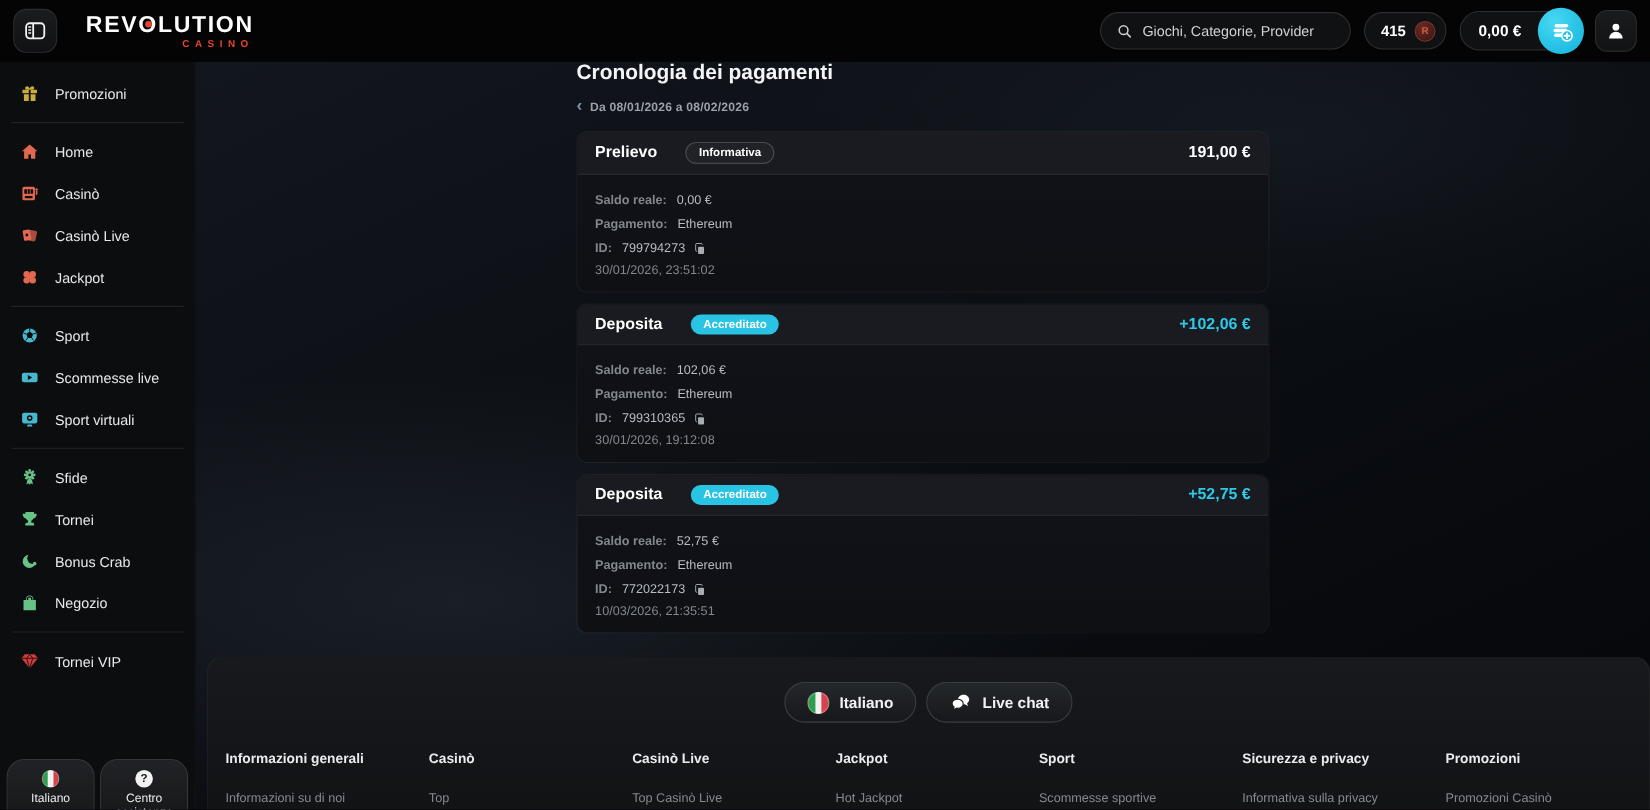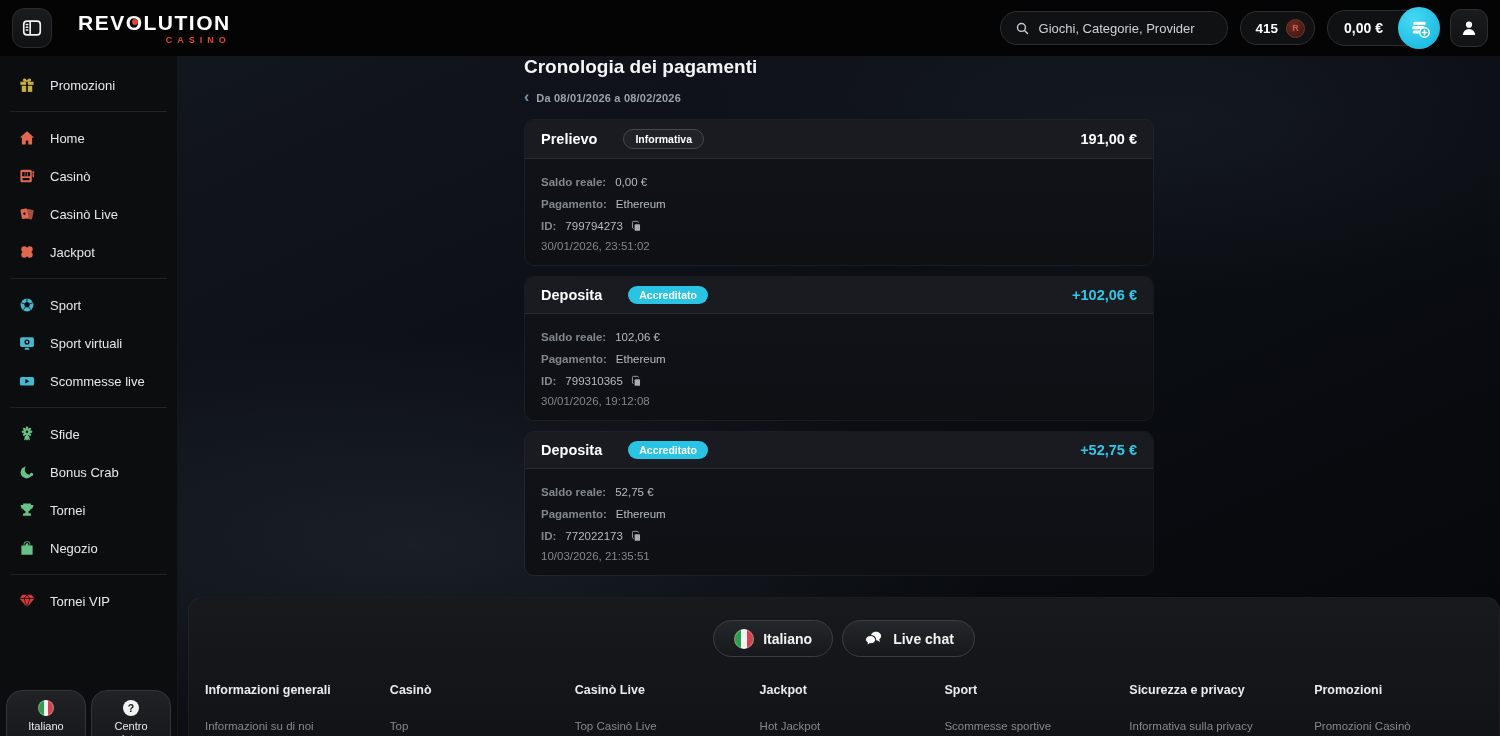--- a/index.html
+++ b/index.html
@@ -225,36 +225,36 @@
             <g stroke="#0c0d0f" stroke-width="1.1">
               <path d="M12 7.2V3.4M16.1 10.2l3.6-1.2M14.5 15l2.2 3M9.5 15l-2.2 3M7.9 10.2L4.3 9"></path>
             </g>
           </svg>
       </span>
       <span class="s-lbl">Sport</span>
     </div>
     <div class="s-item">
       <span class="s-ico c-teal">
         <svg viewBox="0 0 24 24">
+            <rect x="2.5" y="6.5" width="19" height="11.5" rx="2.5"></rect>
+            <path d="M9.8 9.2l5.2 3.05-5.2 3.05z" fill="#0c0d0f"></path>
+          </svg>
+      </span>
+      <span class="s-lbl">Scommesse live</span>
+    </div>
+    <div class="s-item">
+      <span class="s-ico c-teal">
+        <svg viewBox="0 0 24 24">
             <rect x="2.8" y="4.2" width="18.4" height="13" rx="2.2"></rect>
             <circle cx="12" cy="10.7" r="3.4" fill="#0c0d0f"></circle>
             <circle cx="12" cy="10.7" r="1.6"></circle>
             <path d="M8.5 21h7l-1.2-2.6h-4.6z"></path>
           </svg>
       </span>
       <span class="s-lbl">Sport virtuali</span>
-    </div>
-    <div class="s-item">
-      <span class="s-ico c-teal">
-        <svg viewBox="0 0 24 24">
-            <rect x="2.5" y="6.5" width="19" height="11.5" rx="2.5"></rect>
-            <path d="M9.8 9.2l5.2 3.05-5.2 3.05z" fill="#0c0d0f"></path>
-          </svg>
-      </span>
-      <span class="s-lbl">Scommesse live</span>
     </div>
     <div class="s-div"></div>
     <div class="s-item">
       <span class="s-ico c-green">
         <svg viewBox="0 0 24 24">
             <circle cx="12" cy="9" r="4.6"></circle>
             <g>
               <circle cx="17.5" cy="9" r="1.6"></circle>
               <circle cx="15.9" cy="12.9" r="1.6"></circle>
               <circle cx="12" cy="14.5" r="1.6"></circle>
@@ -266,34 +266,34 @@
             </g>
             <circle cx="12" cy="9" r="1.7" fill="#0c0d0f"></circle>
             <path d="M9.3 14.5l-1.3 6 2.6-1.5 1.4 2 1.4-2 2.6 1.5-1.3-6z"></path>
           </svg>
       </span>
       <span class="s-lbl">Sfide</span>
     </div>
     <div class="s-item">
       <span class="s-ico c-green">
         <svg viewBox="0 0 24 24">
+            <path d="M6.8 3.4h10.4v1.9h3.4c-.1 3.1-1.7 5.3-4 5.9-.6 1.3-1.5 2.2-2.6 2.6v2.6h2.7l1 3.2H6.3l1-3.2H10v-2.6c-1.1-.4-2-1.3-2.6-2.6-2.3-.6-3.9-2.8-4-5.9h3.4z"></path>
+          </svg>
+      </span>
+      <span class="s-lbl">Tornei</span>
+    </div>
+    <div class="s-item">
+      <span class="s-ico c-green">
+        <svg viewBox="0 0 24 24">
             <circle cx="11.5" cy="12.5" r="8"></circle>
             <circle cx="15.8" cy="8.8" r="6.8" fill="#0c0d0f"></circle>
             <circle cx="18" cy="15.2" r="2.2"></circle>
           </svg>
       </span>
       <span class="s-lbl">Bonus Crab</span>
-    </div>
-    <div class="s-item">
-      <span class="s-ico c-green">
-        <svg viewBox="0 0 24 24">
-            <path d="M6.8 3.4h10.4v1.9h3.4c-.1 3.1-1.7 5.3-4 5.9-.6 1.3-1.5 2.2-2.6 2.6v2.6h2.7l1 3.2H6.3l1-3.2H10v-2.6c-1.1-.4-2-1.3-2.6-2.6-2.3-.6-3.9-2.8-4-5.9h3.4z"></path>
-          </svg>
-      </span>
-      <span class="s-lbl">Tornei</span>
     </div>
     <div class="s-item">
       <span class="s-ico c-green">
         <svg viewBox="0 0 24 24">
             <path d="M7.6 8.6V7.4a4.4 4.4 0 018.8 0v1.2h3.1V21H4.5V8.6z"></path>
             <path d="M9.4 8.6V7.4a2.6 2.6 0 015.2 0v1.2" fill="none" stroke="#0c0d0f" stroke-width="1.7"></path>
           </svg>
       </span>
       <span class="s-lbl">Negozio</span>
     </div>

